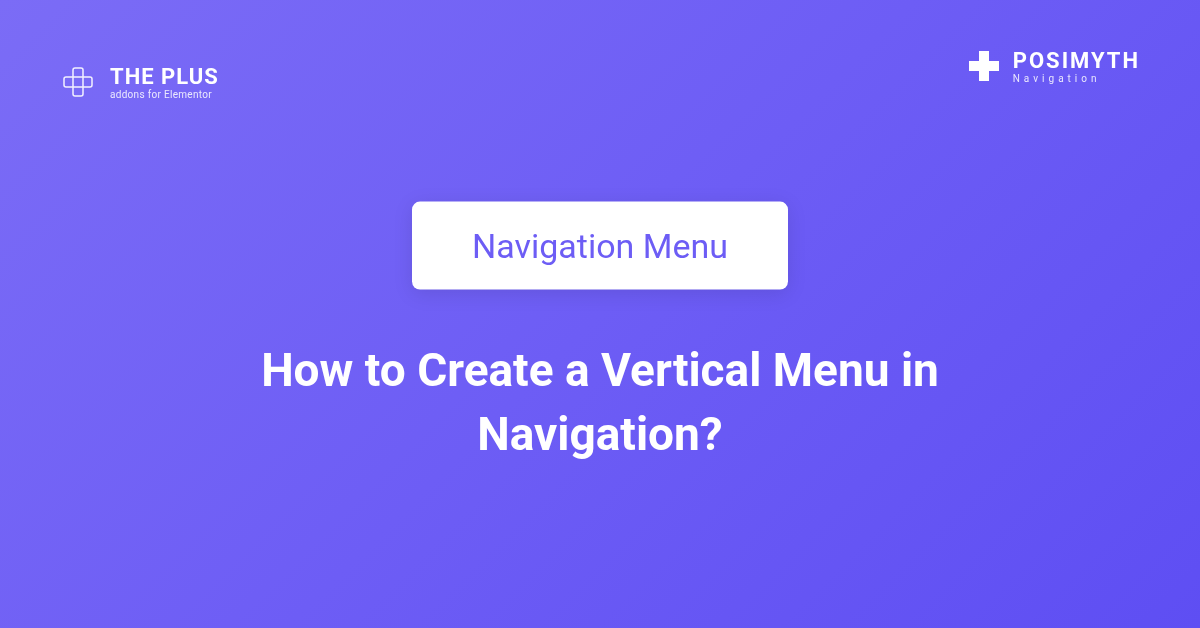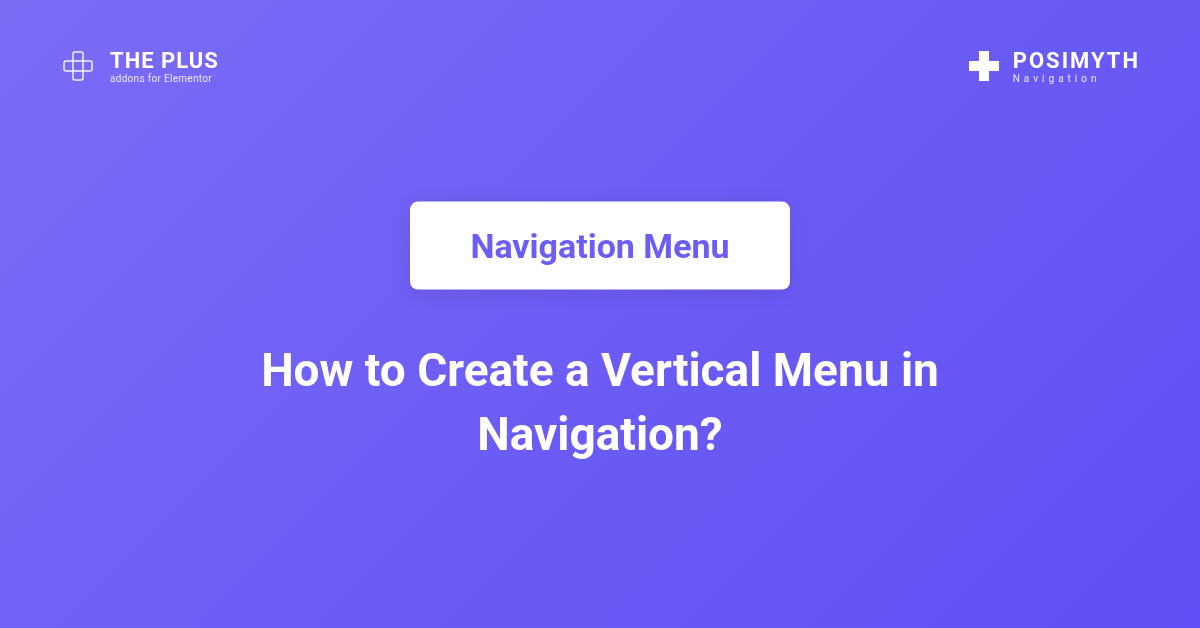--- a/index.html
+++ b/index.html
@@ -18,20 +18,21 @@
     .header {
       display: flex;
       justify-content: space-between;
       align-items: flex-start;
       padding: 48px 60px 0 60px;
     }
     .logo-left {
       display: flex;
       align-items: center;
       gap: 14px;
+      margin-top: 16px;
     }
     .plus-icon {
       width: 36px;
       height: 36px;
       position: relative;
     }
     .logo-left-text {
       display: flex;
       flex-direction: column;
       color: white;
@@ -77,21 +78,21 @@
       transform: translate(-50%, -50%);
       text-align: center;
       width: 100%;
       margin-top: 20px;
     }
     .badge {
       display: inline-block;
       background: white;
       color: #6d5df5;
       font-size: 34px;
-      font-weight: 700;
+      font-weight: 400;
       padding: 24px 60px;
       border-radius: 8px;
       margin-bottom: 48px;
       box-shadow: 0 4px 20px rgba(0,0,0,0.1);
     }
     .title {
       color: white;
       font-size: 46px;
       font-weight: 700;
       line-height: 1.4;

